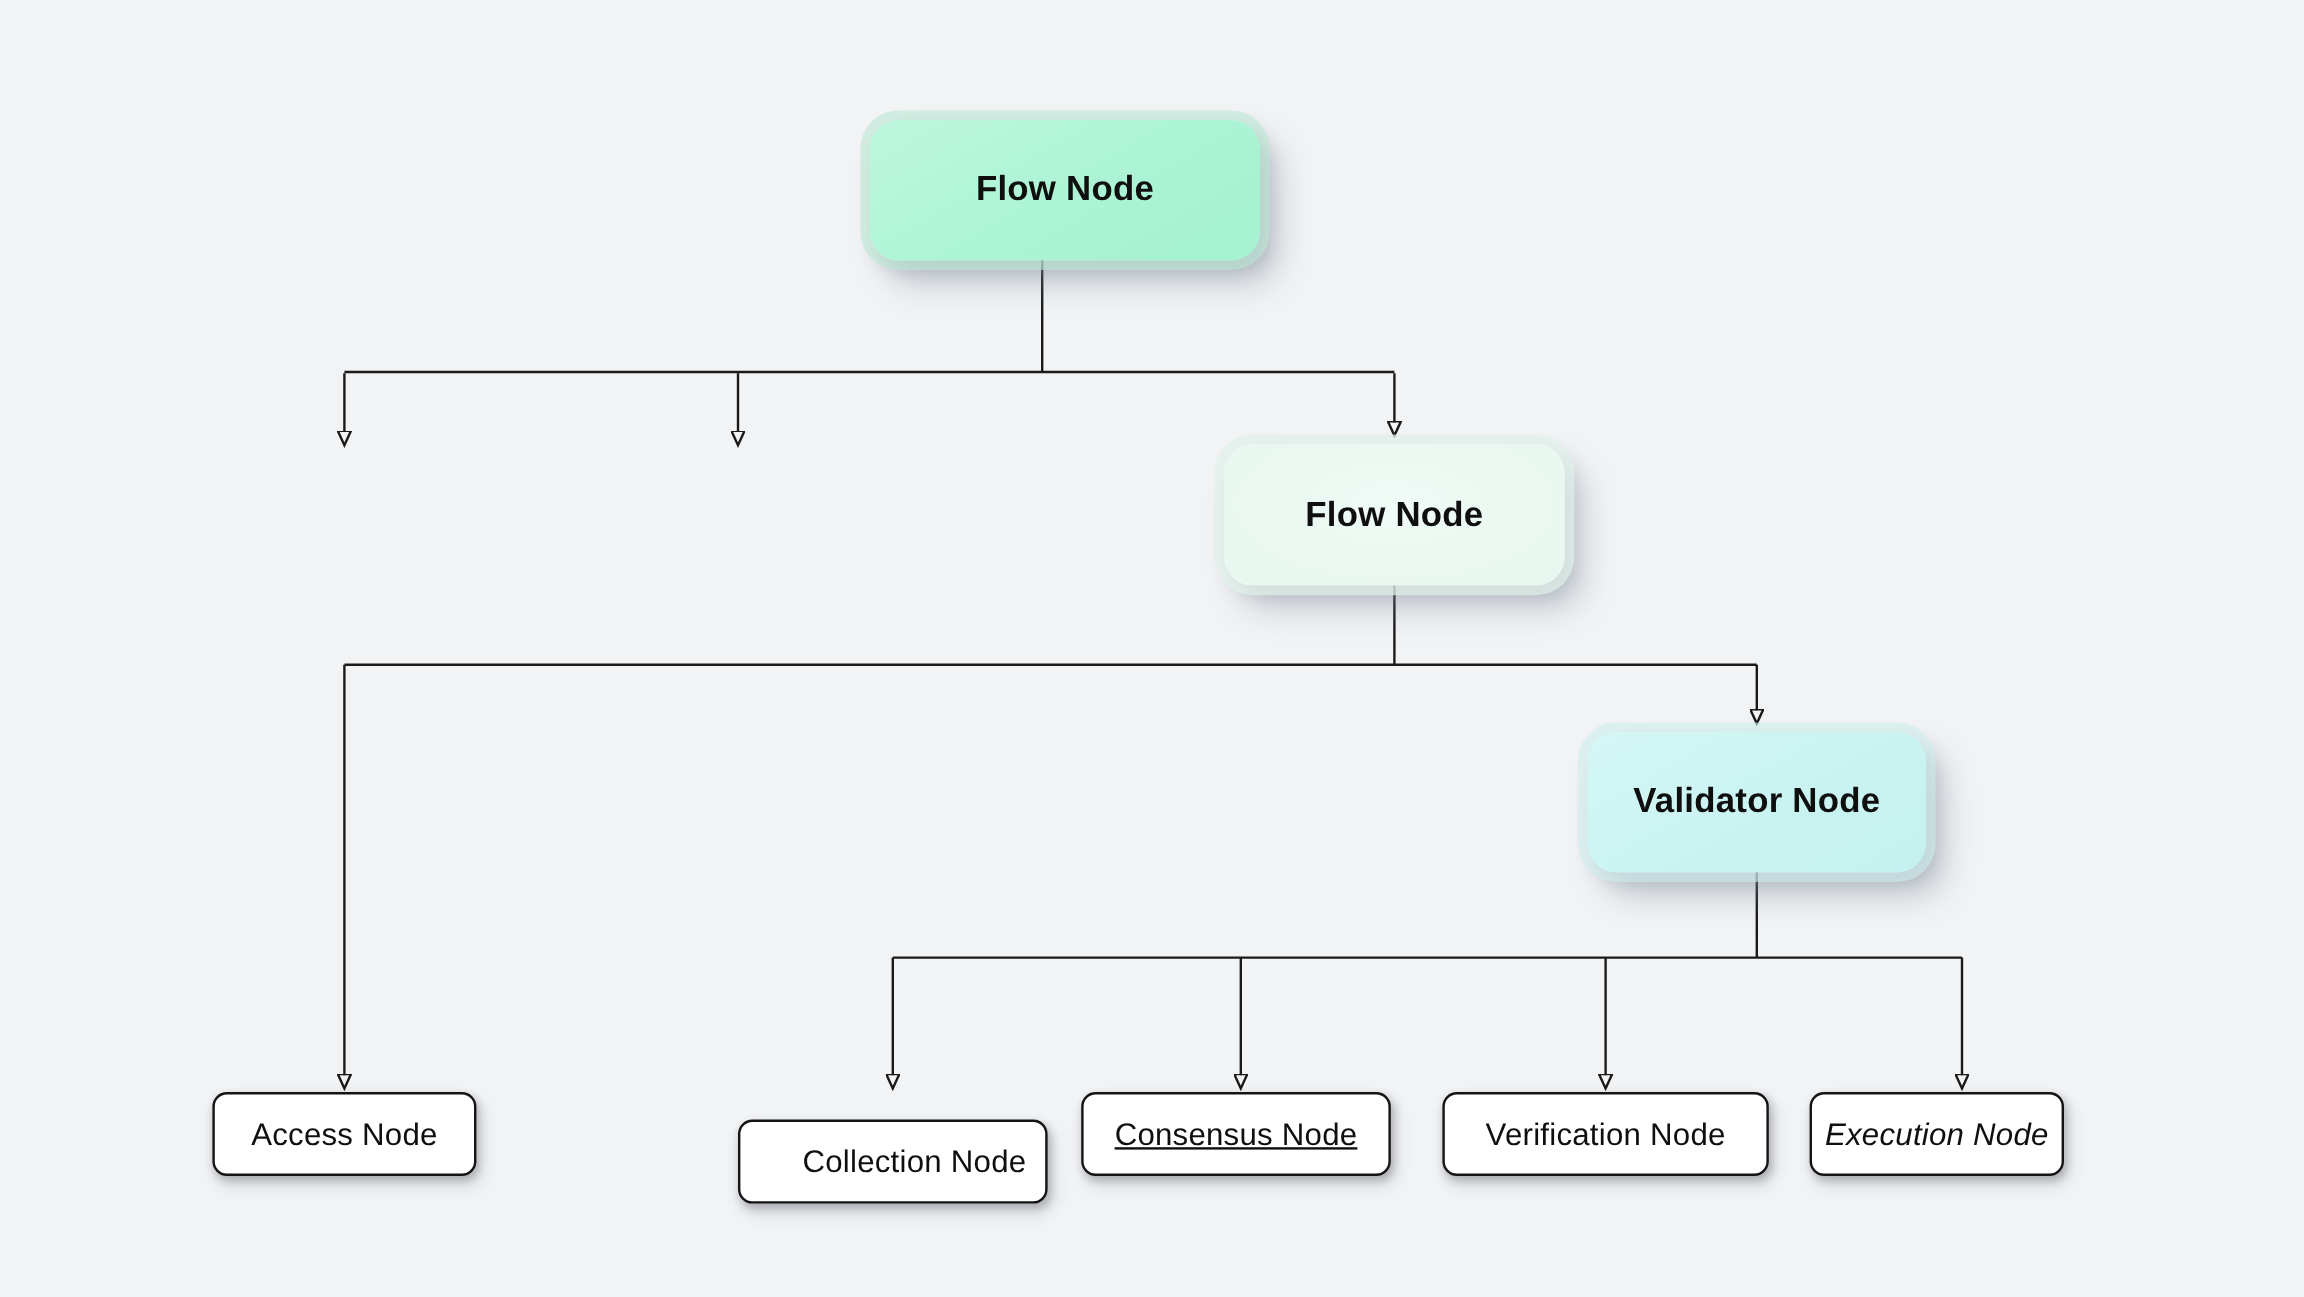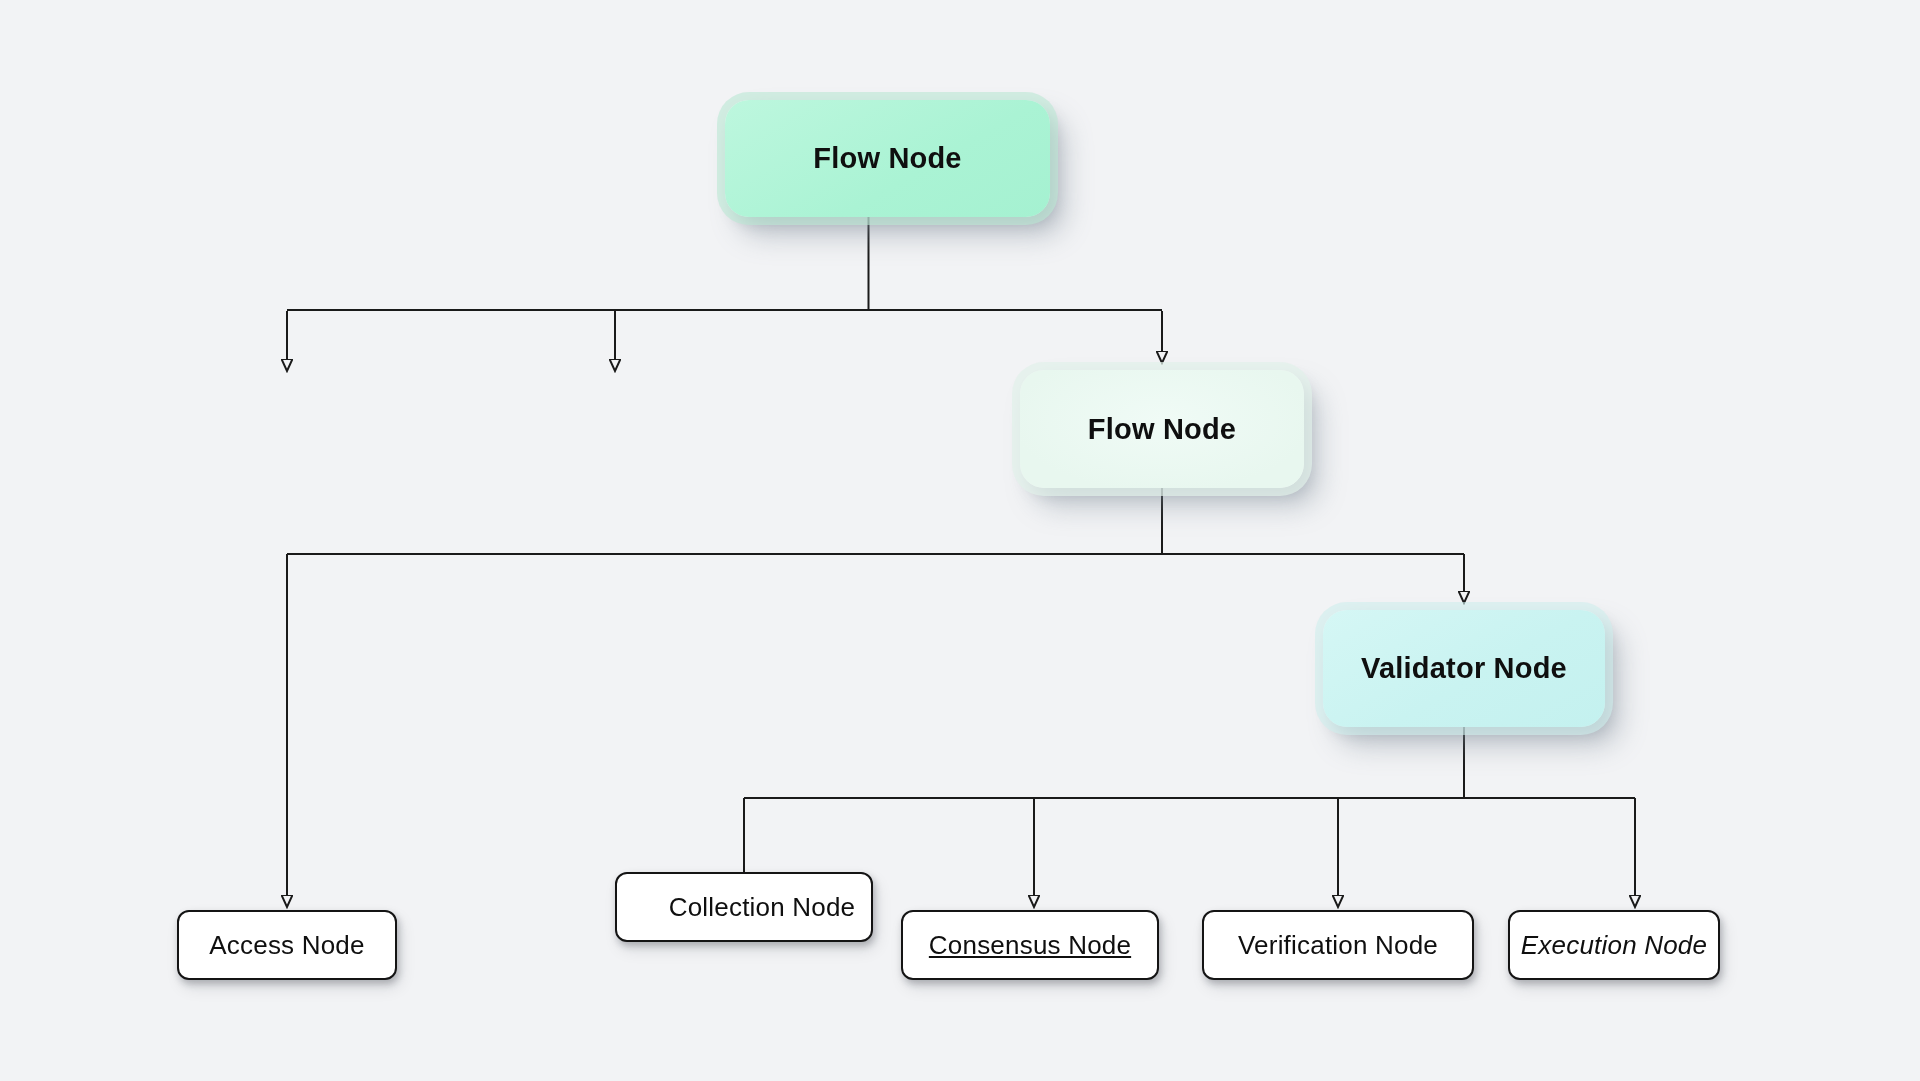--- a/index.html
+++ b/index.html
@@ -79,21 +79,21 @@
                 14px 18px 28px rgba(125, 138, 150, 0.45),
                 6px 8px 14px rgba(125, 138, 150, 0.30);
   }
   
   #n-flow         { left: 725px;  top: 100px; width: 325px; height: 117px; }
   #n-light        { left: 191px;  top: 377px; width: 192px; height: 72px; }
   #n-archive      { left: 503px;  top: 377px; width: 224px; height: 72px; }
   #n-full         { left: 1020px; top: 370px; width: 284px; height: 118px; }
   #n-validator    { left: 1323px; top: 610px; width: 282px; height: 117px; align-items: center; }
   #n-access       { left: 177px;  top: 910px; width: 220px; height: 70px; }
-  #n-collection   { left: 615px;  top: 872px; width: 258px; height: 70px; padding-left: 36px; }
+  #n-collection   { left: 615px;  top: 933px; width: 258px; height: 70px; padding-left: 36px; }
   #n-consensus    { left: 901px;  top: 910px; width: 258px; height: 70px; text-decoration: underline; }
   #n-verification { left: 1202px; top: 910px; width: 272px; height: 70px; }
   #n-execution    { left: 1508px; top: 910px; width: 212px; height: 70px; font-style: italic; }
 </style>
 </head>
 <body>
 
 <div class="stage">
 
   <svg class="edges" viewBox="0 0 1920 1081" xmlns="http://www.w3.org/2000/svg" aria-hidden="true">

